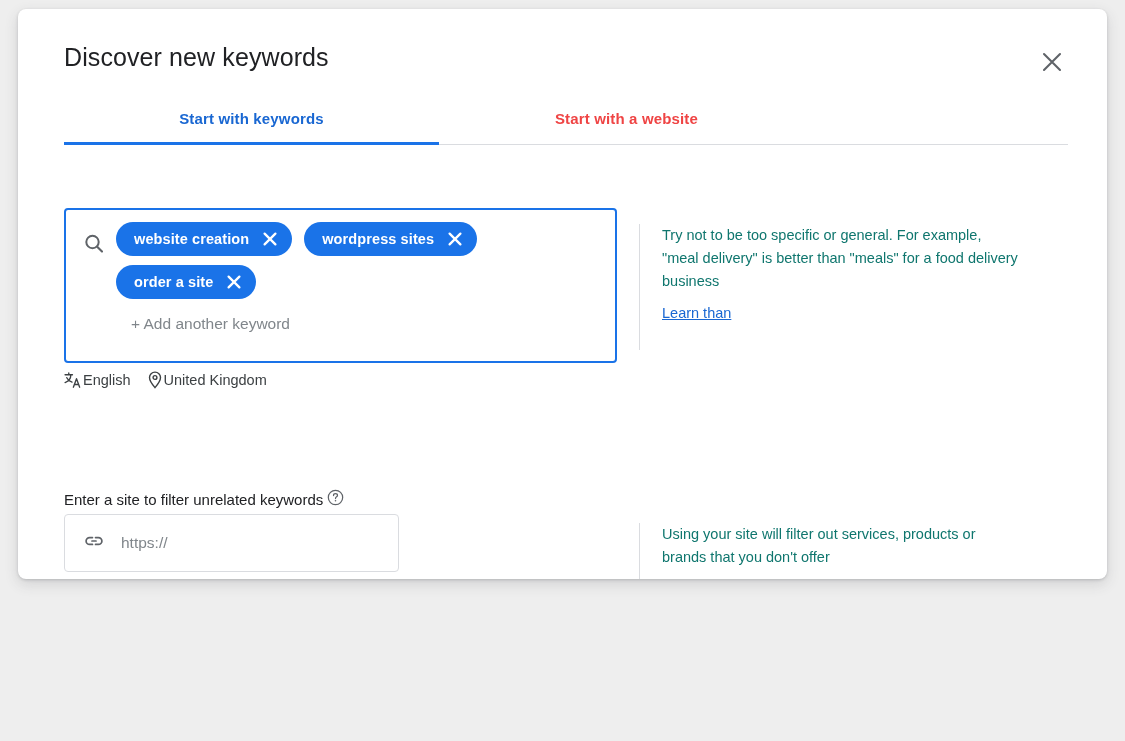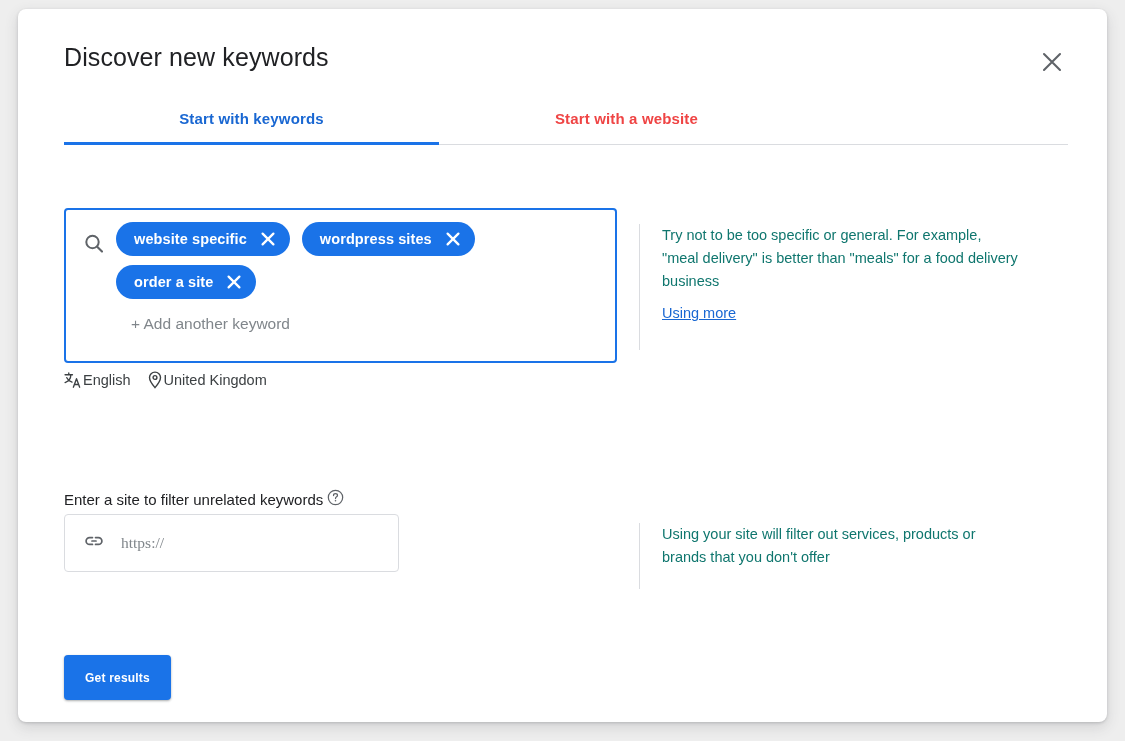--- a/index.html
+++ b/index.html
@@ -13,21 +13,21 @@
     font-family: "Liberation Sans", sans-serif;
     -webkit-font-smoothing: antialiased;
     overflow: hidden;
   }
 
   .dialog-card {
     position: absolute;
     left: 18px;
     top: 9px;
     width: 1089px;
-    height: 713px;
+    height: 570px;
     background: #ffffff;
     border-radius: 8px;
     box-shadow: 0 1px 3px rgba(60,64,67,0.22), 0 5px 14px rgba(60,64,67,0.16);
     box-sizing: border-box;
     overflow: hidden;
   }
 
   
   .dialog-title {
     position: absolute;
@@ -227,21 +227,20 @@
     height: 58px;
     border: 1px solid #dadce0;
     border-radius: 4px;
     box-sizing: border-box;
     display: flex;
     align-items: center;
     padding-left: 18px;
     gap: 16px;
     cursor: text;
     background: #fff;
-    font-family: Liberation Serif, serif;
   }
   .site-placeholder {
     font-size: 15.5px;
     color: #80868b;
   }
 
   
   .get-results {
     position: absolute;
     left: 46px;
@@ -291,21 +290,21 @@
     <span class="search-icon">
       <svg width="24" height="24" viewBox="0 0 24 24">
         <circle cx="10.5" cy="10" r="6.2" fill="none" stroke="#5f6368" stroke-width="2"></circle>
         <path d="M15.2 14.7 L20 19.6" stroke="#5f6368" stroke-width="2.1" stroke-linecap="round"></path>
       </svg>
     </span>
 
     <div class="chips">
 
       <div class="chip">
-        <span>website specific</span>
+        <span>website creation</span>
         <span class="chip-remove">
           <svg width="16" height="16" viewBox="0 0 16 16">
             <path d="M2.6 2.6 L13.4 13.4 M13.4 2.6 L2.6 13.4" stroke="#ffffff" stroke-width="2.3" stroke-linecap="round"></path>
           </svg>
         </span>
       </div>
 
       <div class="chip">
         <span>wordpress sites</span>
         <span class="chip-remove">
@@ -344,21 +343,21 @@
           <path d="M8 1.1 C4.9 1.1 2.5 3.5 2.5 6.5 C2.5 10.3 8 16.6 8 16.6 C8 16.6 13.5 10.3 13.5 6.5 C13.5 3.5 11.1 1.1 8 1.1 Z" fill="none" stroke="#3c4043" stroke-width="1.4"></path>
           <circle cx="8" cy="6.5" r="1.9" fill="none" stroke="#3c4043" stroke-width="1.4"></circle>
         </svg>
       </span>
       <span>United Kingdom</span>
     </div>
   </div>
 
   <div class="hint" id="hint-keywords">
     <div class="hint-text">Try not to be too specific or general. For example, "meal delivery" is better than "meals" for a food delivery business</div>
-    <span class="learn-more">Using more</span>
+    <span class="learn-more">Learn than</span>
   </div>
 
   <div class="section-label" id="site-label">
     <span>Enter a site to filter unrelated keywords</span>
     <span class="help-icon">
       <svg width="17" height="17" viewBox="0 0 18 18">
         <circle cx="9" cy="9" r="7.6" fill="none" stroke="#5f6368" stroke-width="1.3"></circle>
         <path d="M6.9 6.9 C6.9 5.7 7.8 5 9 5 C10.2 5 11.1 5.8 11.1 6.9 C11.1 8.3 9 8.3 9 10.1" fill="none" stroke="#5f6368" stroke-width="1.3" stroke-linecap="round"></path>
         <circle cx="9" cy="12.5" r="0.85" fill="#5f6368"></circle>
       </svg>

